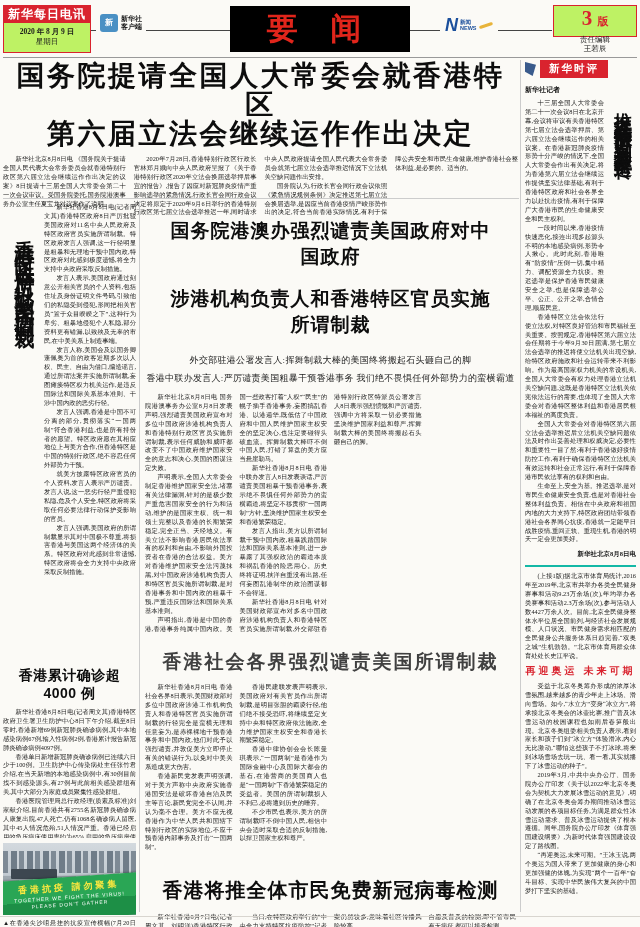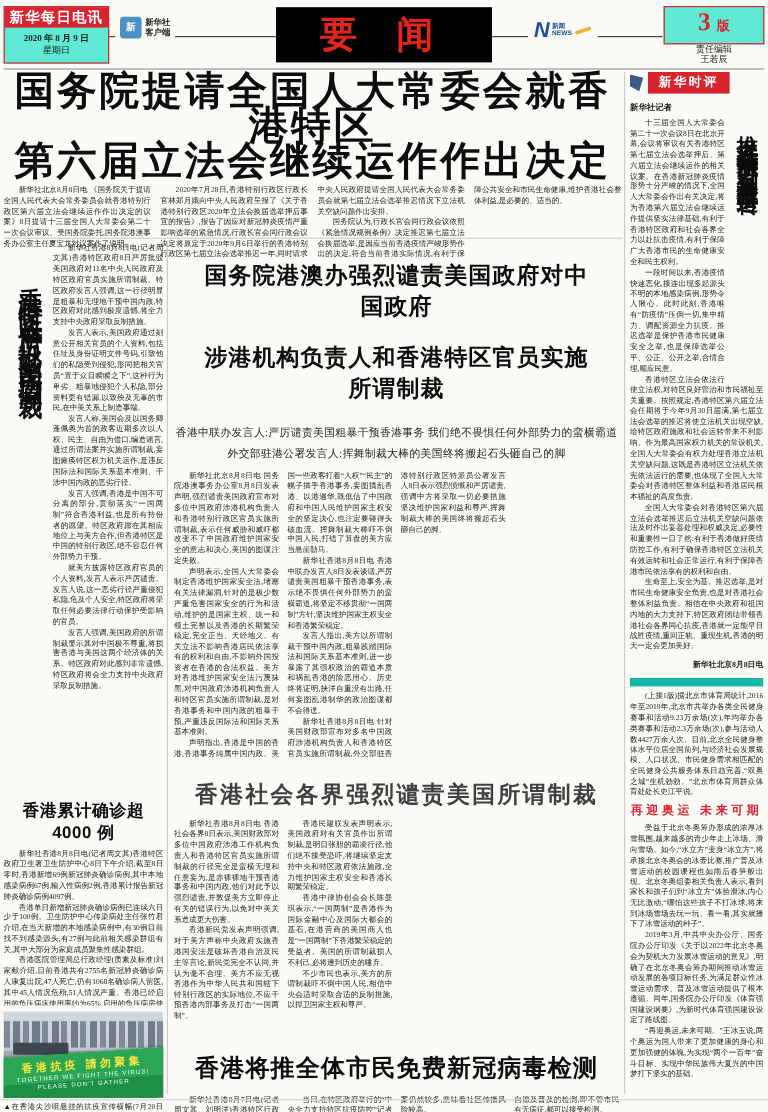--- a/index.html
+++ b/index.html
@@ -3,21 +3,21 @@
 <meta charset="utf-8">
 <style>
   html,body{margin:0;padding:0;}
   body{width:640px;height:927px;background:#e9e7e2;}
   .page{position:relative;width:640px;height:927px;background:#fbfaf6;overflow:hidden;
         font-family:"Liberation Serif","DejaVu Serif",serif;color:#1a1a1a;}
   .sans{font-family:"Liberation Sans","DejaVu Sans",sans-serif;}
 
   
   .header-line{position:absolute;top:30px;left:90px;width:462px;border-top:1px solid #444;}
-  .mastbox{position:absolute;top:5px;border:1px solid #d9232e;background:#5eead4;text-align:center;box-sizing:border-box;}
+  .mastbox{position:absolute;top:5px;border:1px solid #d9232e;background:#bef264;text-align:center;box-sizing:border-box;}
   .mastbox.left{left:3px;width:88px;height:48px;}
   .mast-name{background:#d9232e;color:#fff;font-weight:bold;font-size:12px;line-height:17px;letter-spacing:1px;}
   .mast-date{font-size:7.5px;margin-top:4px;font-weight:bold;}
   .mast-week{font-size:7.5px;font-weight:normal;}
   .mastbox.right{right:3px;left:auto;width:84px;height:32px;}
   .page-num{font-size:21px;color:#d9232e;font-weight:bold;line-height:24px;}
   .page-num .pl{font-size:11px;}
   .editor{font-size:7.5px;line-height:9px;margin-top:2px;}
   .app-badge{position:absolute;top:14px;left:96px;background:#fbfaf6;padding:0 4px;display:flex;gap:3px;align-items:center;}
   .app-icon{width:18px;height:18px;background:#4a90c4;border-radius:3px;color:#fff;font-size:8px;line-height:18px;text-align:center;font-weight:bold;}
@@ -29,21 +29,21 @@
   .news-sub{font-size:5.5px;line-height:6px;color:#1b4f9c;font-weight:bold;}
   .news-swoosh{width:14px;height:3px;background:#e8b43a;transform:rotate(-18deg);border-radius:2px;}
   .top-rule{position:absolute;top:57px;left:3px;width:634px;border-top:1px solid #999;}
 
   
   .body-text{font-size:6.3px;line-height:8.9px;text-align:justify;overflow:hidden;column-fill:auto;}
   .body-text p{margin:0;text-indent:2em;}
 
   
   .lead{position:absolute;left:3px;top:61px;width:515px;}
-  .lead-title{margin:0;text-align:center;font-weight:900;font-size:33px;line-height:29px;letter-spacing:2.5px;color:#0d0d0d;}
+  .lead-title{margin:0;text-align:center;font-weight:900;font-size:28px;line-height:29px;letter-spacing:2.5px;color:#0d0d0d;}
   .lead-body{margin-top:7px;height:66px;column-count:4;column-gap:8px;}
   .hline-lead{position:absolute;top:198px;left:3px;width:516px;border-top:1px solid #ccc;}
   .vsep{position:absolute;border-left:1px solid #ccc;}
 
   
   .left-strip{position:absolute;left:3px;top:203px;width:133px;}
   .rebuke{display:flex;height:456px;overflow:hidden;}
   .rebuke-title{writing-mode:vertical-rl;font-weight:900;font-size:20px;letter-spacing:6px;
                 width:36px;padding-top:20px;margin-right:5px;color:#0d0d0d;}
   .rebuke-body{flex:1;height:100%;}
@@ -72,21 +72,21 @@
   
   .right-strip{position:absolute;left:525px;top:60px;width:111px;}
   .badge-row{display:flex;align-items:center;gap:4px;}
   .pen-icon{width:11px;height:14px;background:#3a5b8c;clip-path:polygon(0 0,100% 20%,70% 100%,0 70%);}
   .commentary-badge{background:#d9232e;color:#fff;font-weight:bold;font-size:10.5px;padding:2px 9px;letter-spacing:2px;}
   .commentary-byline{font-size:7px;margin:7px 0 4px;font-weight:bold;}
   .commentary-body{height:448px;}
   .vert-head{float:right;writing-mode:vertical-rl;height:214px;font-family:"Liberation Sans","DejaVu Sans",sans-serif;
              font-weight:900;font-size:18px;line-height:27px;letter-spacing:2px;margin:0 0 5px 5px;color:#0d0d0d;}
   .dateline{text-align:right;font-weight:bold;font-size:6.5px;margin-top:3px;}
-  .continued{border-top:7px solid #14b8a6;margin-top:6px;padding-top:5px;height:332px;}
+  .continued{border-top:2px solid #14b8a6;margin-top:6px;padding-top:5px;height:332px;}
   .continued-subhead{color:#d9232e;font-weight:bold;font-family:"Liberation Sans","DejaVu Sans",sans-serif;
                      font-size:10px;text-align:center;margin:6px 0;letter-spacing:3px;}
   .bottom-rule{position:absolute;top:916px;left:0;width:640px;border-top:1px solid #d8d5cf;}
 </style>
 </head>
 <body>
 
 <div class="page">
 
   <div class="header-line"></div>
@@ -174,22 +174,22 @@
     </div>
     <div class="caption">
       <span>▲在香港尖沙咀悬挂的抗疫宣传横幅(7月20日摄)。</span>
       
     </div>
   </div>
 
   <div class="mid-strip">
     <h2 class="hkmao-title sans">国务院港澳办强烈谴责美国政府对中国政府</h2>
     <h2 class="hkmao-title sans">涉港机构负责人和香港特区官员实施所谓制裁</h2>
+    <div class="deck">外交部驻港公署发言人:挥舞制裁大棒的美国终将搬起石头砸自己的脚</div>
     <div class="deck">香港中联办发言人:严厉谴责美国粗暴干预香港事务 我们绝不畏惧任何外部势力的蛮横霸道</div>
-    <div class="deck">外交部驻港公署发言人:挥舞制裁大棒的美国终将搬起石头砸自己的脚</div>
     <div class="hkmao-body body-text">
         <p>新华社北京8月8日电 国务院港澳事务办公室8月8日发表声明,强烈谴责美国政府宣布对多位中国政府涉港机构负责人和香港特别行政区官员实施所谓制裁,表示任何威胁和威吓都改变不了中国政府维护国家安全的意志和决心,美国的图谋注定失败。</p>
         <p>声明表示,全国人大常委会制定香港维护国家安全法,堵塞有关法律漏洞,针对的是极少数严重危害国家安全的行为和活动,维护的是国家主权、统一和领土完整以及香港的长期繁荣稳定,完全正当、天经地义。有关立法不影响香港居民依法享有的权利和自由,不影响外国投资者在香港的合法权益。美方对香港维护国家安全法污蔑抹黑,对中国政府涉港机构负责人和特区官员实施所谓制裁,是对香港事务和中国内政的粗暴干预,严重违反国际法和国际关系基本准则。</p>
         <p>声明指出,香港是中国的香港,香港事务纯属中国内政。美国一些政客打着“人权”“民主”的幌子插手香港事务,妄图搞乱香港、以港遏华,既低估了中国政府和中国人民维护国家主权安全的坚定决心,也注定要碰得头破血流。挥舞制裁大棒吓不倒中国人民,打错了算盘的美方应当悬崖勒马。</p>
         <p>新华社香港8月8日电 香港中联办发言人8日发表谈话,严厉谴责美国粗暴干预香港事务,表示绝不畏惧任何外部势力的蛮横霸道,将坚定不移贯彻“一国两制”方针,坚决维护国家主权安全和香港繁荣稳定。</p>
         <p>发言人指出,美方以所谓制裁干预中国内政,粗暴践踏国际法和国际关系基本准则,进一步暴露了其强权政治的霸道本质和祸乱香港的险恶用心。历史终将证明,挟洋自重没有出路,任何妄图乱港制华的政治图谋都不会得逞。</p>
         <p>新华社香港8月8日电 针对美国财政部宣布对多名中国政府涉港机构负责人和香港特区官员实施所谓制裁,外交部驻香港特别行政区特派员公署发言人8日表示强烈愤慨和严厉谴责,强调中方将采取一切必要措施坚决维护国家利益和尊严,挥舞制裁大棒的美国终将搬起石头砸自己的脚。</p>
       </div>
 
     <h2 class="society-title">香港社会各界强烈谴责美国所谓制裁</h2>

